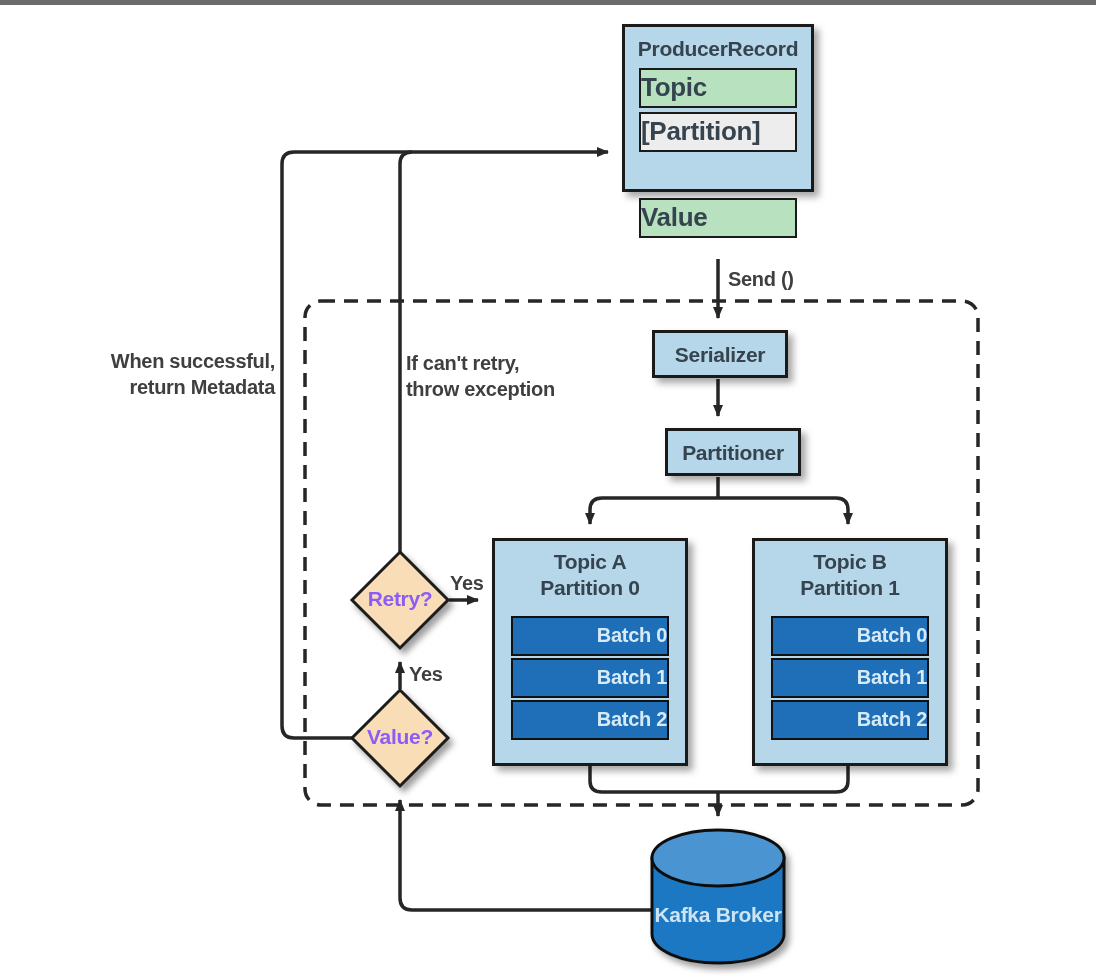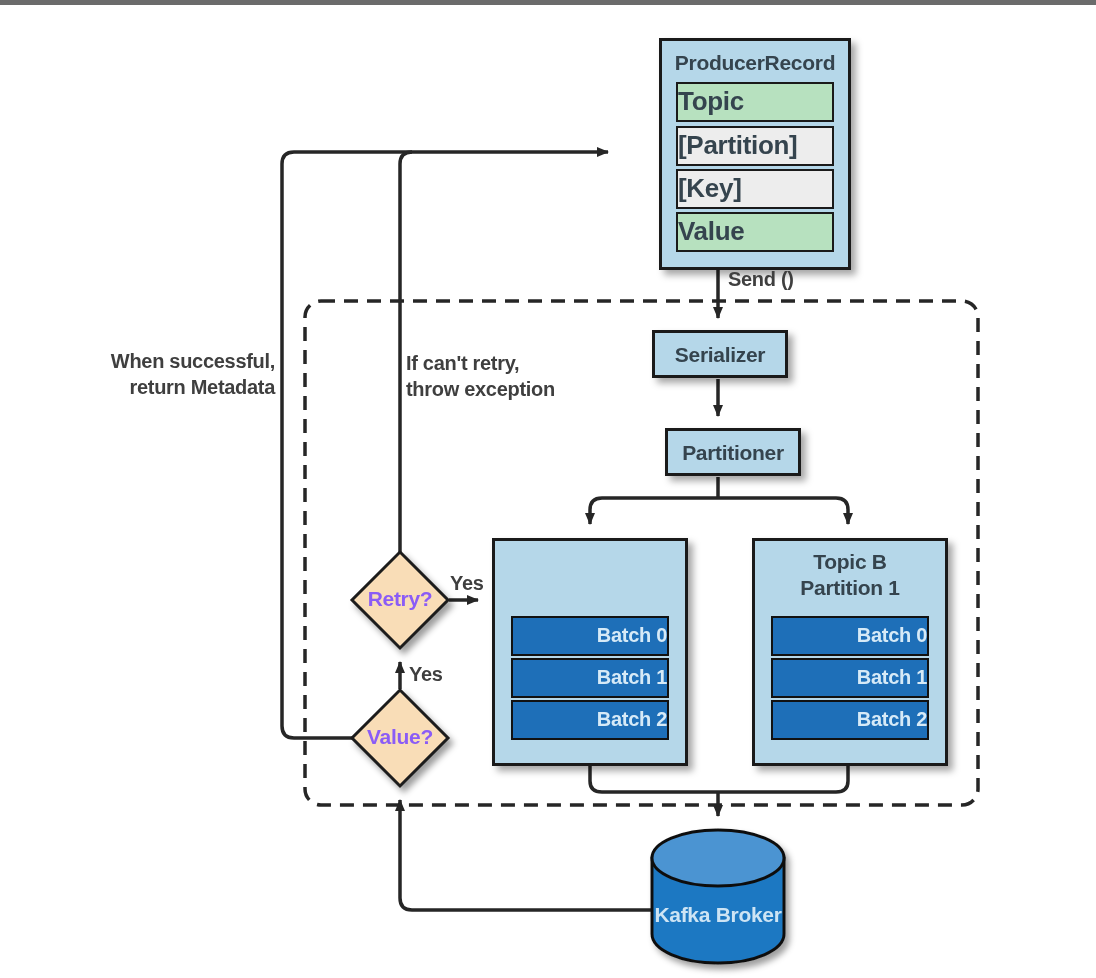--- a/index.html
+++ b/index.html
@@ -96,33 +96,36 @@
     <polygon points="400,552 448,600 400,648 352,600" fill="#f9ddb7" stroke="#1d1d1d" stroke-width="3" filter="url(#ds)"></polygon>
 
     <polygon points="400,690 448,738 400,786 352,738" fill="#f9ddb7" stroke="#1d1d1d" stroke-width="3" filter="url(#ds)"></polygon>
 
     <g filter="url(#ds)">
       <path d="M 652 858 L 652 934 A 66 29 0 0 0 784 934 L 784 858 Z" fill="#1e78c2" stroke="#111111" stroke-width="3"></path>
       <ellipse cx="718" cy="858" rx="66" ry="28" fill="#4c94d2" stroke="#111111" stroke-width="3"></ellipse>
     </g>
   </svg>
 
-  <div class="box" style="left:622px;top:38px;width:192px;height:232px;margin-left:37px;">
+  <div class="box" style="left:622px;top:24px;width:192px;height:168px;">
     <div class="box-title">ProducerRecord</div>
     <div class="prow green" style="top:41px;">Topic</div>
     <div class="prow gray" style="top:85px;">[Partition]</div>
-    <div class="prow gray" style="top:128px;">[Key]</div>
     <div class="prow green" style="top:171px;">Value</div>
   </div>
 
   <div class="box small-box" style="left:652px;top:330px;">Serializer</div>
 
   <div class="box small-box" style="left:652px;top:428px;margin-left:13px;">Partitioner</div>
 
   <div class="box topic-box" style="left:492px;top:538px;">
+    <div class="topic-title">
+      <span>Topic A</span><br>
+      <span>Partition 0</span>
+    </div>
     <div class="batch" style="top:75px;">Batch 0</div>
     <div class="batch" style="top:117px;">Batch 1</div>
     <div class="batch" style="top:159px;">Batch 2</div>
   </div>
 
   <div class="box topic-box" style="left:752px;top:538px;">
     <div class="topic-title">
       <span>Topic B</span><br>
       <span>Partition 1</span>
     </div>

